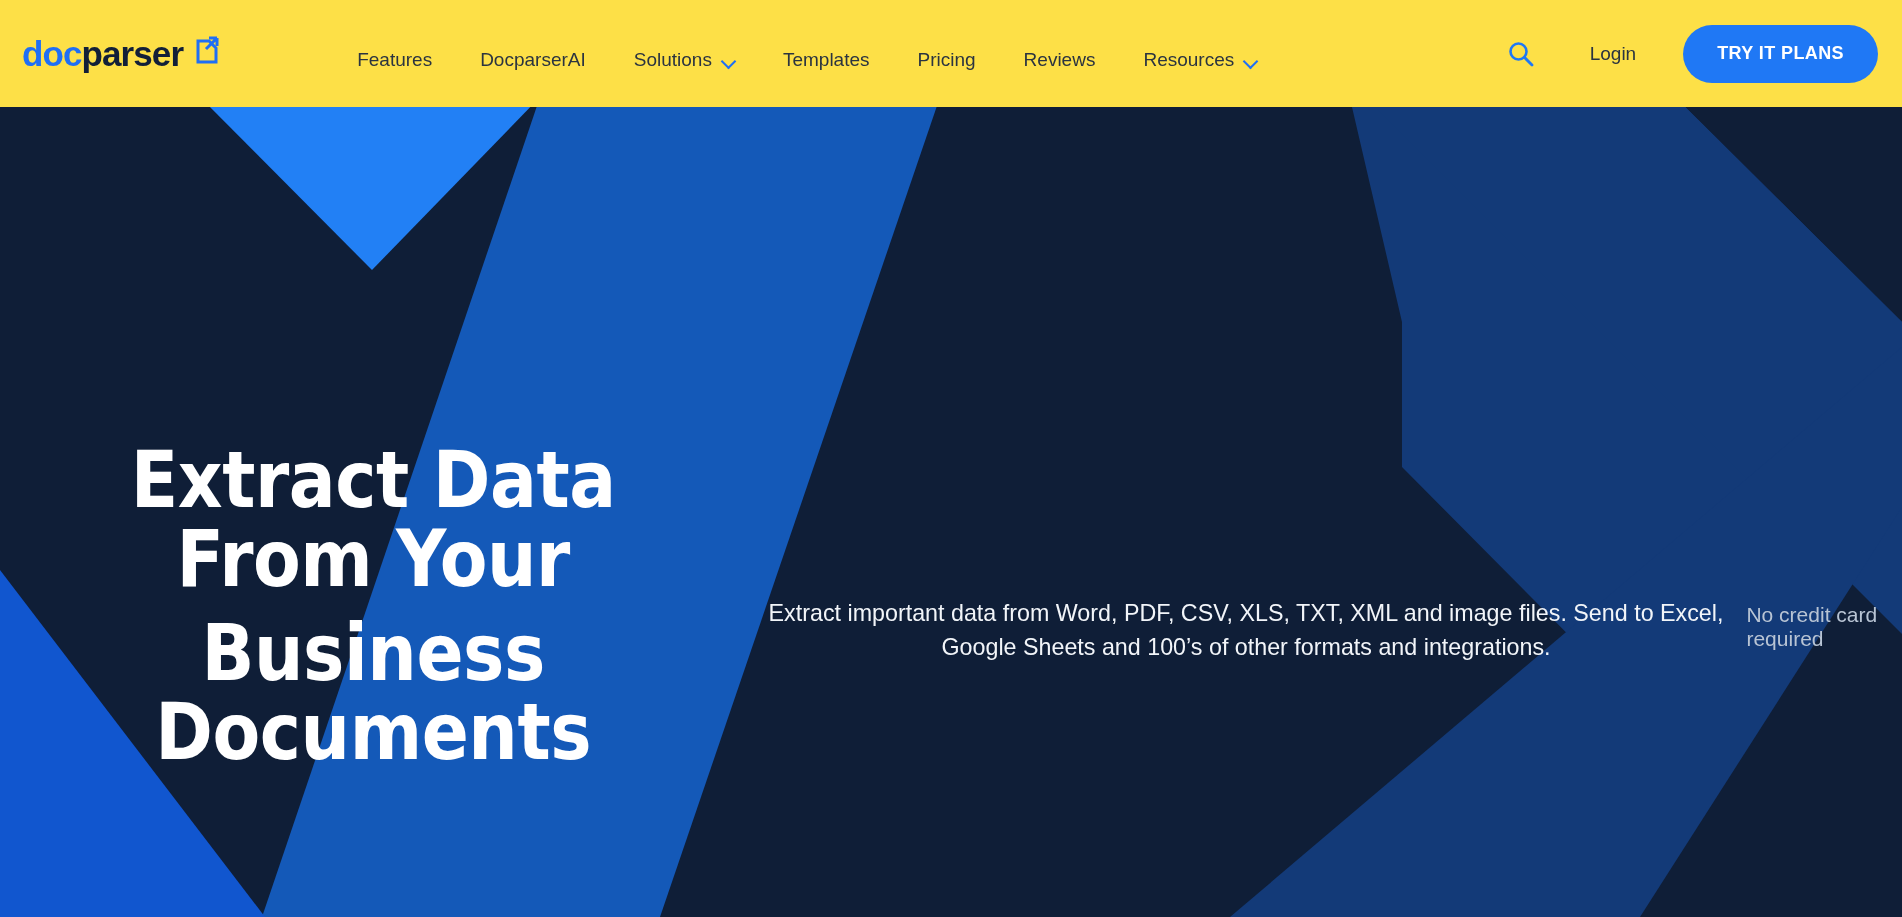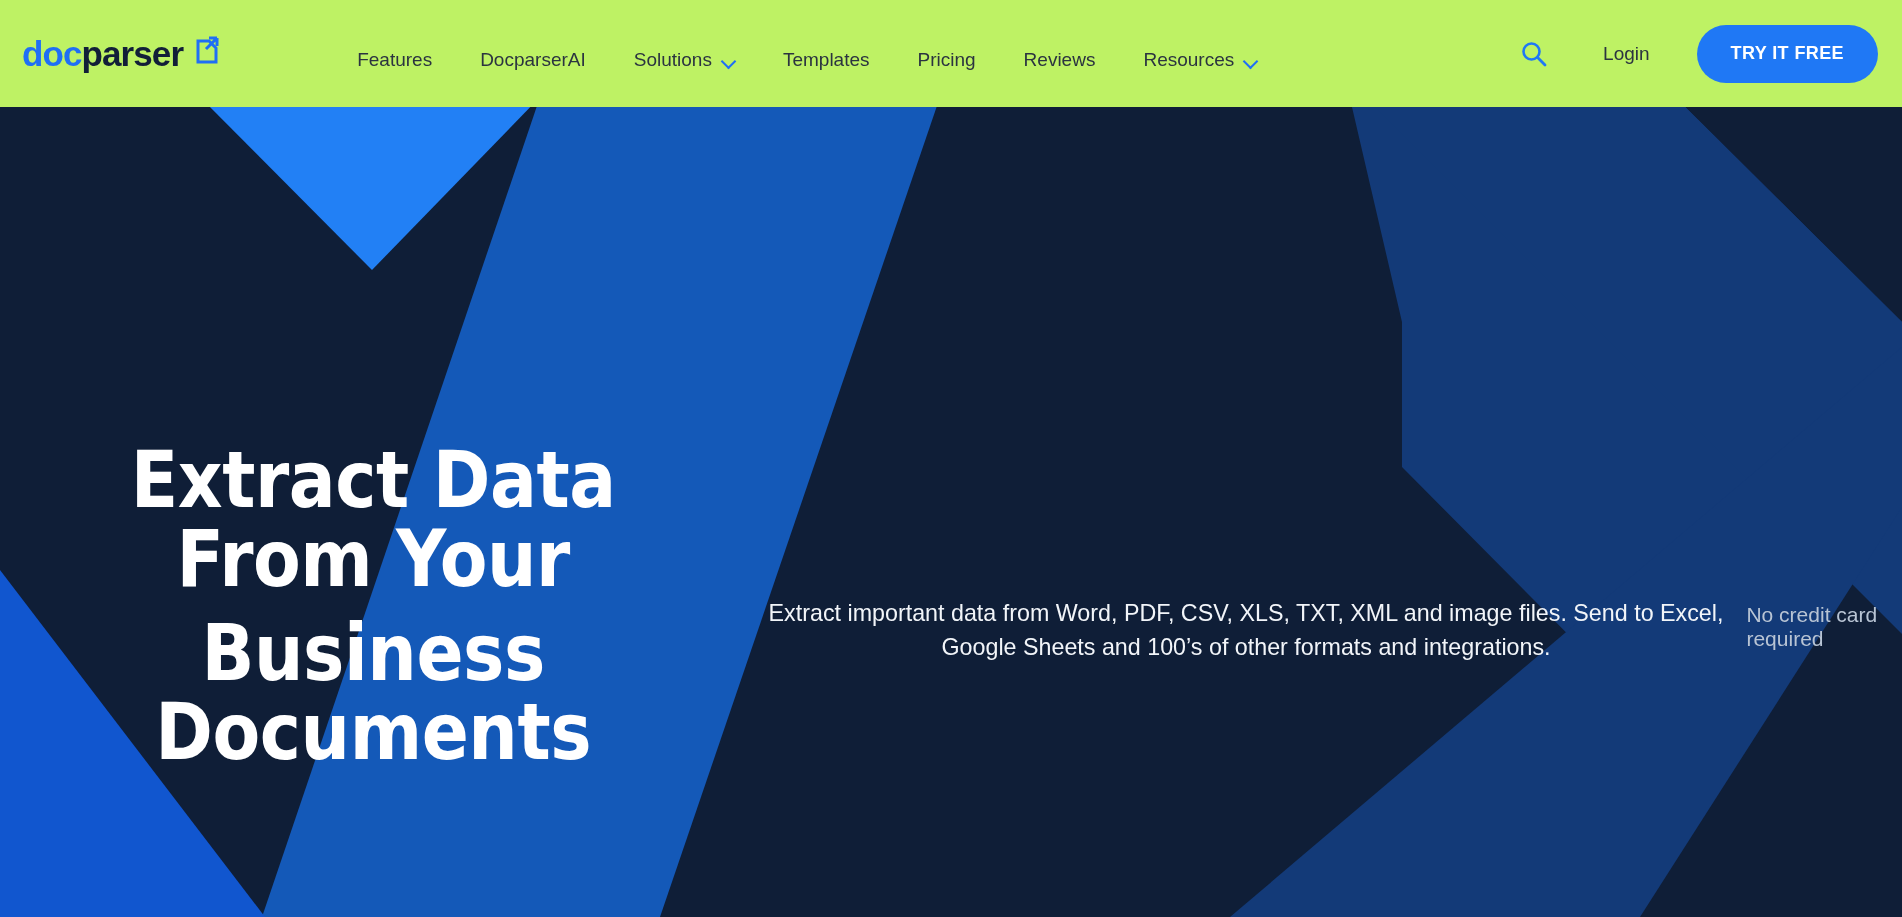--- a/index.html
+++ b/index.html
@@ -10,21 +10,21 @@
     overflow: hidden;
     font-family: "Liberation Sans", sans-serif;
     background: #ffffff;
   }
 
   
   .navbar {
     position: relative;
     width: 1902px;
     height: 107px;
-    background: #bef264;
+    background: #fde047;
     display: flex;
     align-items: center;
     z-index: 20;
   }
 
   .logo-wrap {
     display: flex;
     align-items: center;
     margin-left: 22px;
     gap: 4px;
@@ -250,21 +250,21 @@
   </nav>
 
   <div class="nav-right">
     <div class="search-btn">
       <svg width="30" height="30" viewBox="0 0 30 30">
         <circle cx="12.5" cy="12.5" r="8" fill="none" stroke="#1f78f5" stroke-width="2.6"></circle>
         <line x1="18.6" y1="18.6" x2="26" y2="26" stroke="#1f78f5" stroke-width="2.8" stroke-linecap="round"></line>
       </svg>
     </div>
     <a class="login-link">Login</a>
-    <button class="try-btn">TRY IT FREE</button>
+    <button class="try-btn">TRY IT PLANS</button>
   </div>
 </header>
 
 <section class="hero">
 
   <svg class="shapes" viewBox="0 0 1902 810" preserveAspectRatio="none">
 
     <polygon points="200,-10 540,-10 372,163" fill="#2280f5"></polygon>
 
     <polygon points="1345,-30 1655,-30 1902,215 1902,360 1650,610 1402,360 1402,215" fill="#133a78"></polygon>

